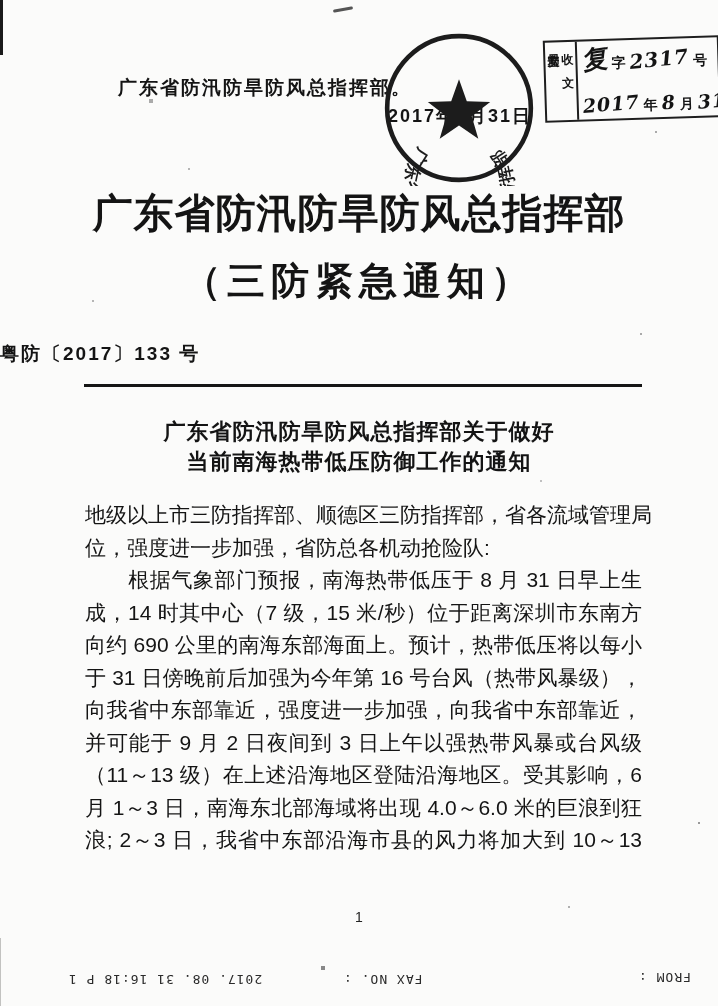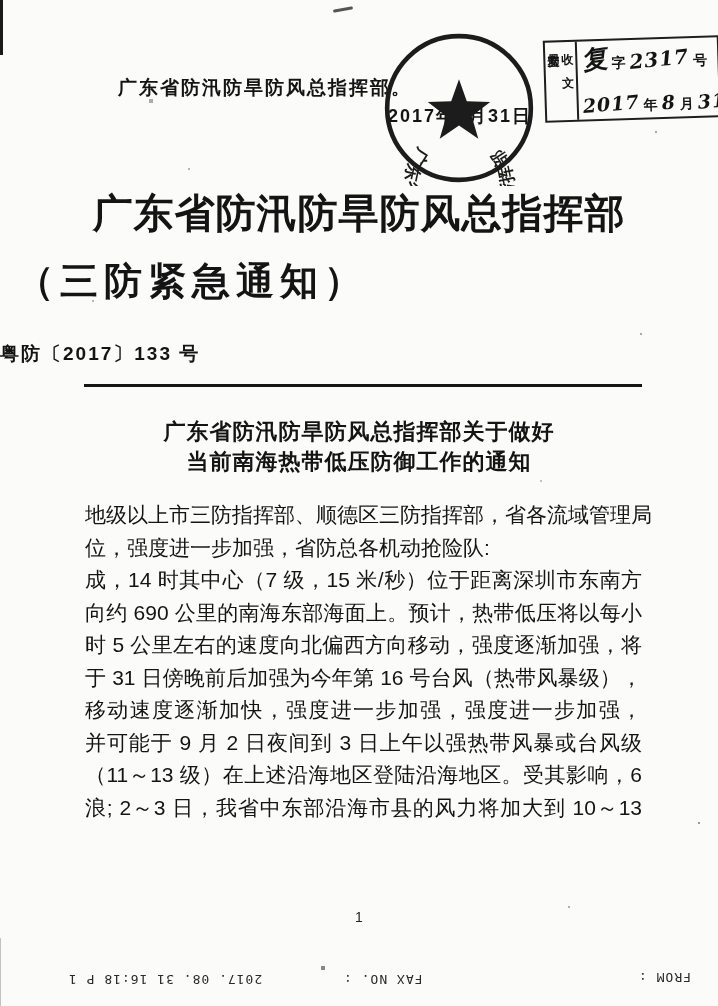--- a/index.html
+++ b/index.html
@@ -38,21 +38,21 @@
   .stamp-main{flex:1;display:flex;flex-direction:column;justify-content:space-between;padding:1px 4px 3px 4px;}
   .stamp-row{display:flex;align-items:baseline;gap:4px;}
   .printed{font-size:14px;font-weight:bold;}
   .hw{font-family:"DejaVu Serif", serif;font-style:italic;font-weight:bold;}
   .hw-big{font-size:26px;transform:rotate(-6deg);}
   .hw-num{font-size:20px;transform:rotate(-4deg);letter-spacing:1px;}
   .hw-date{font-size:19px;transform:rotate(-3deg);letter-spacing:1px;}
   
   .org-title{position:absolute;left:0;right:0;top:186px;text-align:center;
     font-size:40px;font-weight:900;letter-spacing:1px;}
-  .doc-type{position:absolute;left:16px;right:0;top:256px;text-align:left;
+  .doc-type{position:absolute;left:0;right:0;top:256px;text-align:center;
     font-size:38px;font-weight:900;letter-spacing:6px;}
   .doc-number{position:absolute;left:0;right:0;top:341px;text-align:left;
     font-size:19px;font-weight:bold;letter-spacing:2px;}
   .rule{position:absolute;left:84px;top:384px;width:558px;height:3px;background:#151515;}
   .heading{position:absolute;left:60px;right:60px;top:417px;text-align:center;
     font-size:22px;font-weight:bold;line-height:30px;letter-spacing:1px;}
   
   .body{position:absolute;left:85px;top:499px;width:557px;font-size:21px;line-height:32.5px;}
   .bl{text-align:justify;text-align-last:justify;white-space:nowrap;}
   .bl-flush{text-align-last:left;}
@@ -117,27 +117,28 @@
   <div class="rule"></div>
 
   <div class="heading">
     <div>广东省防汛防旱防风总指挥部关于做好</div>
     <div>当前南海热带低压防御工作的通知</div>
   </div>
 
   <div class="body">
     <div class="bl">地级以上市三防指挥部、顺德区三防指挥部，省各流域管理局</div>
     <div class="bl bl-flush">位，强度进一步加强，省防总各机动抢险队:</div>
+    <div class="bl">　　根据气象部门预报，南海热带低压于 8 月 31 日早上生</div>
     <div class="bl">成，14 时其中心（7 级，15 米/秒）位于距离深圳市东南方</div>
     <div class="bl">向约 690 公里的南海东部海面上。预计，热带低压将以每小</div>
-    <div class="bl">时 5 公里左右的速度向北偏西方向移动，强度逐渐加强，将</div>
     <div class="bl">于 31 日傍晚前后加强为今年第 16 号台风（热带风暴级），</div>
-    <div class="bl">移动速度逐渐加快，强度进一步加强，强度进一步加强，</div>
+    <div class="bl">向我省中东部靠近，强度进一步加强，向我省中东部靠近，</div>
     <div class="bl">并可能于 9 月 2 日夜间到 3 日上午以强热带风暴或台风级</div>
     <div class="bl">（11～13 级）在上述沿海地区登陆沿海地区。受其影响，6</div>
+    <div class="bl">月 1～3 日，南海东北部海域将出现 4.0～6.0 米的巨浪到狂</div>
     <div class="bl">浪; 2～3 日，我省中东部沿海市县的风力将加大到 10～13</div>
   </div>
 
   <div class="page-num">1</div>
 
   <div class="fax-footer">
     <span class="fax-ts">2017. 08. 31  16:18  P 1</span>
     <span class="fax-no">FAX NO. :</span>
     <span class="fax-from">FROM :</span>
   </div>

